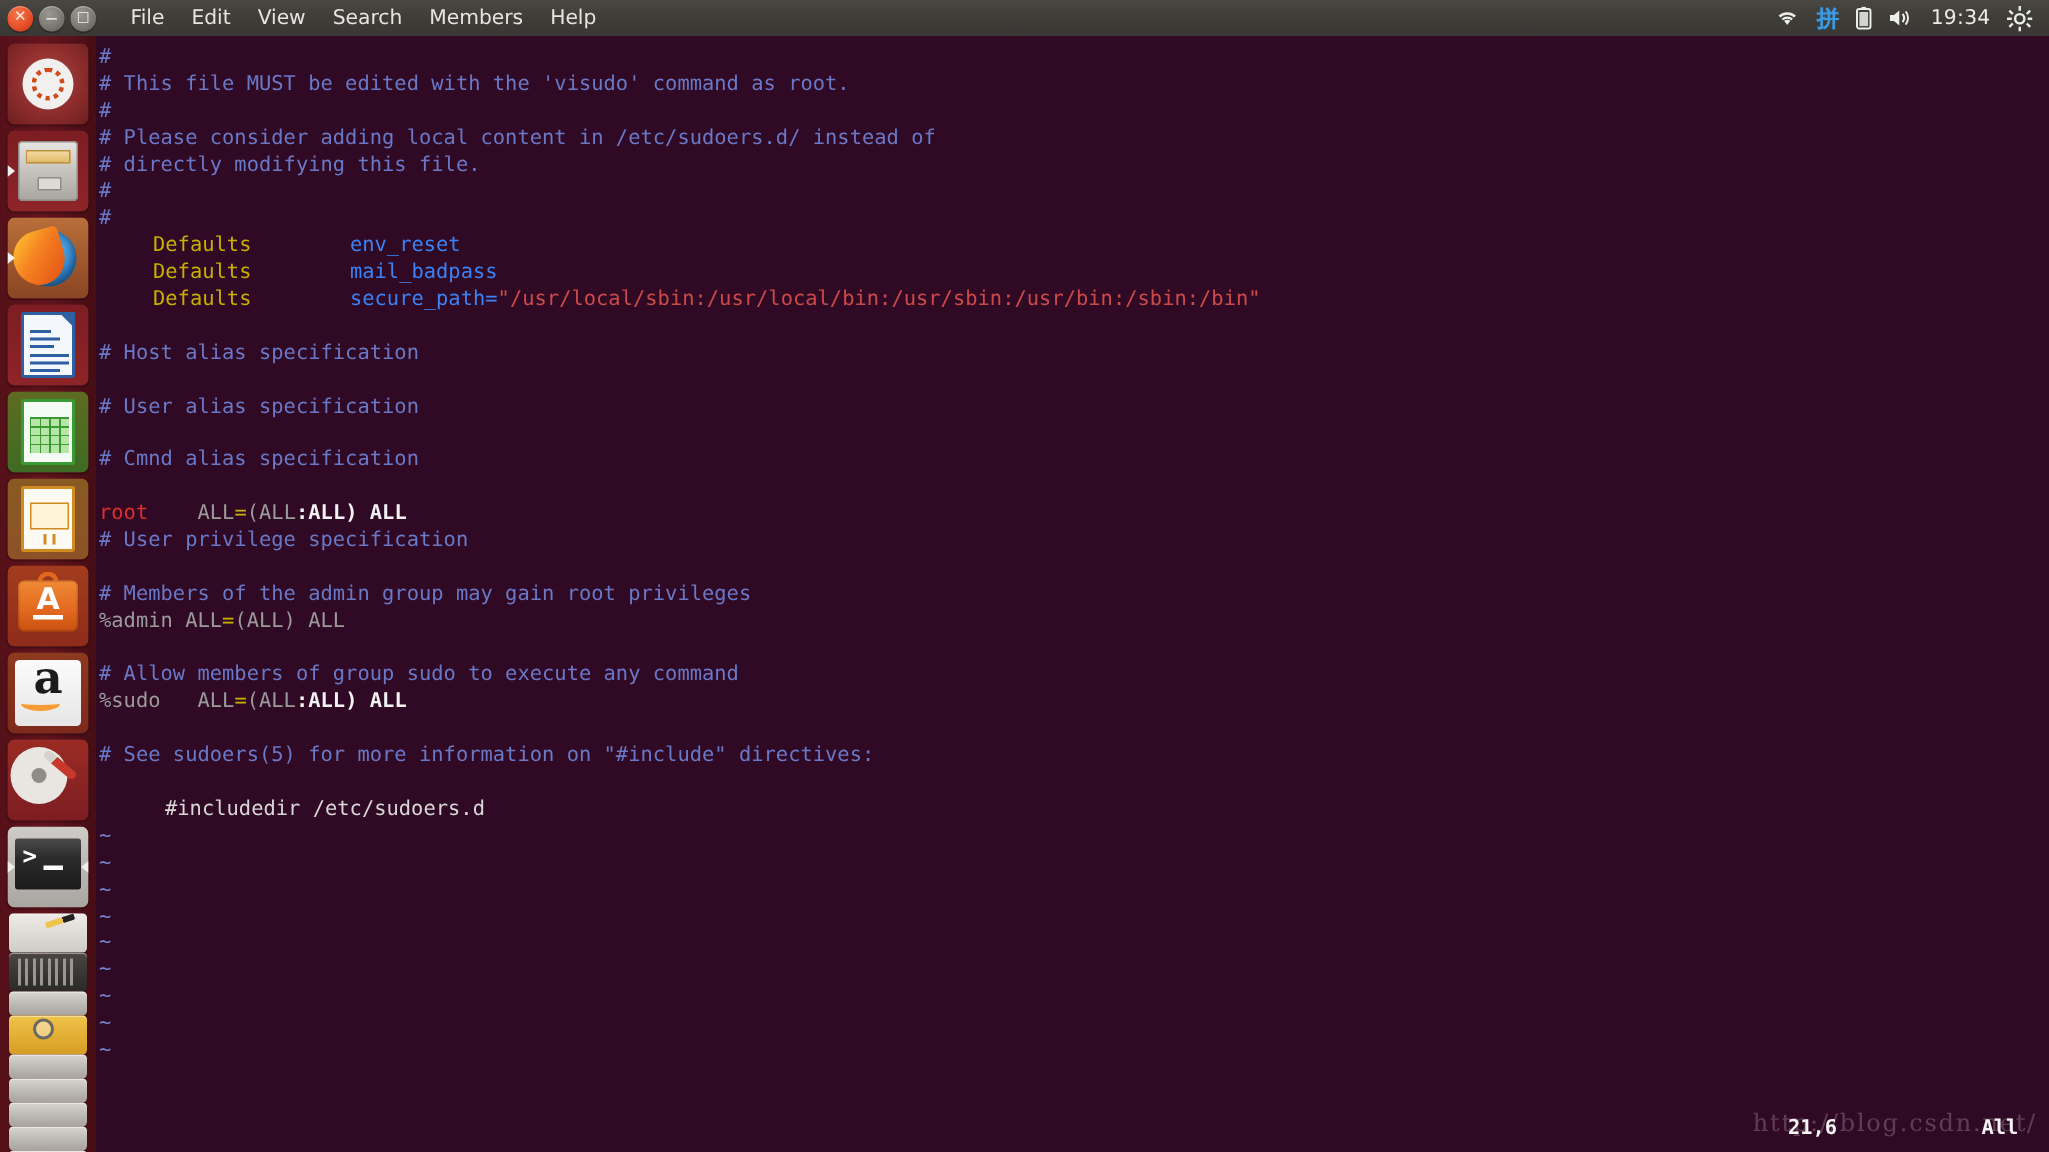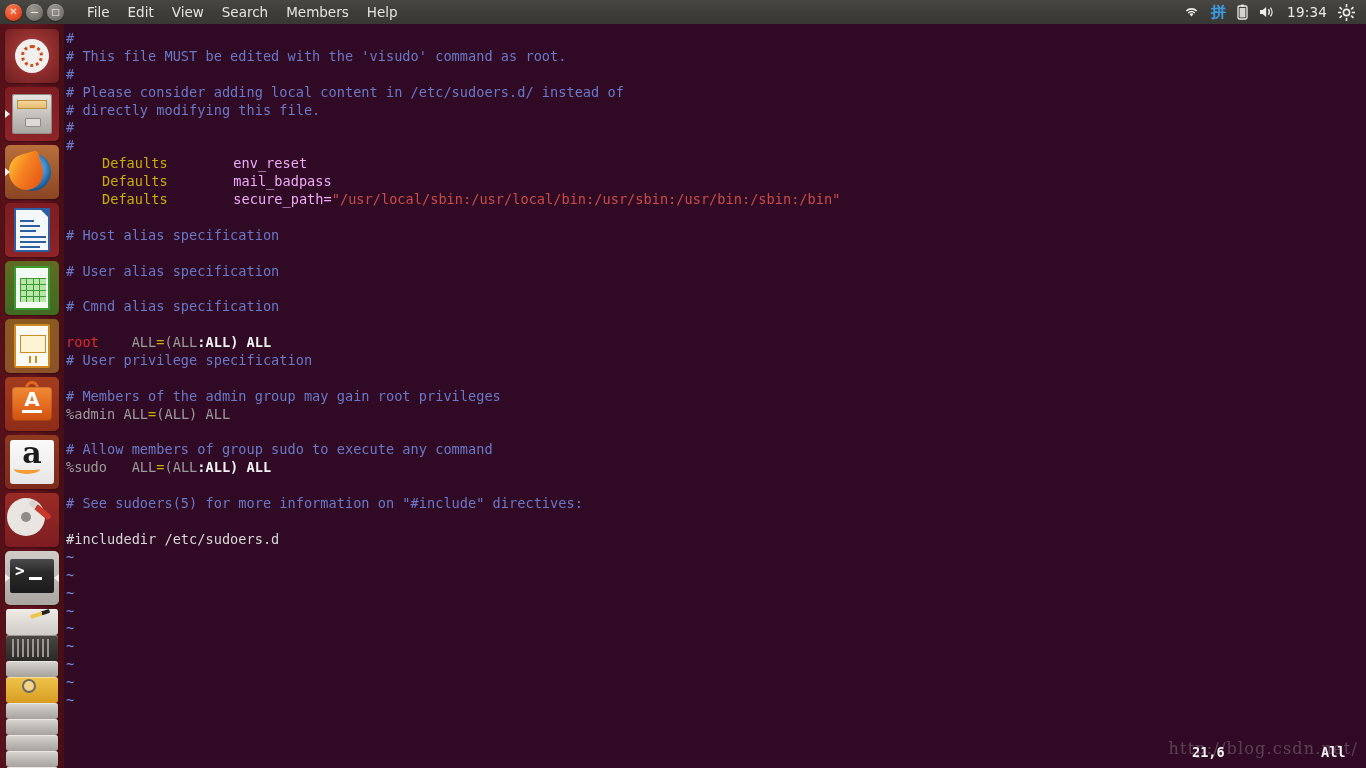--- a/index.html
+++ b/index.html
@@ -273,27 +273,27 @@
     height: 17.9px; line-height: 17.9px;
     font-family: "DejaVu Sans Mono", monospace;
     font-size: 13.6px;
     white-space: pre;
     padding-left: 2px;
     color: #d3d7cf;
     letter-spacing: 0.02px;
   }
   .cmt   { color: #6a78c8; }
   .kw    { color: #c7b000; padding-left: 36px; }
-  .val   { color: #f0abfc; text-align: center; }
+  .val   { color: #3b82f6; text-align: center; }
   .str   { color: #cd4a4a; }
   .op    { color: #c7b000; }
   .user  { color: #e02d2d; }
   .dim   { color: #9b9b9b; }
   .bright{ color: #f2f2f2; font-weight: bold; }
-  .plain { color: #d8d8d8; }
+  .plain { color: #d8d8d8; margin-left: 44px; }
   .tilde { color: #7b86d6; }
   .cursor {
     background: #e02d2d; color: #300a24;
   }
 
   
   #watermark {
     position: absolute; right: 8px; bottom: 10px;
     font-family: "DejaVu Serif", serif;
     font-size: 16px;

